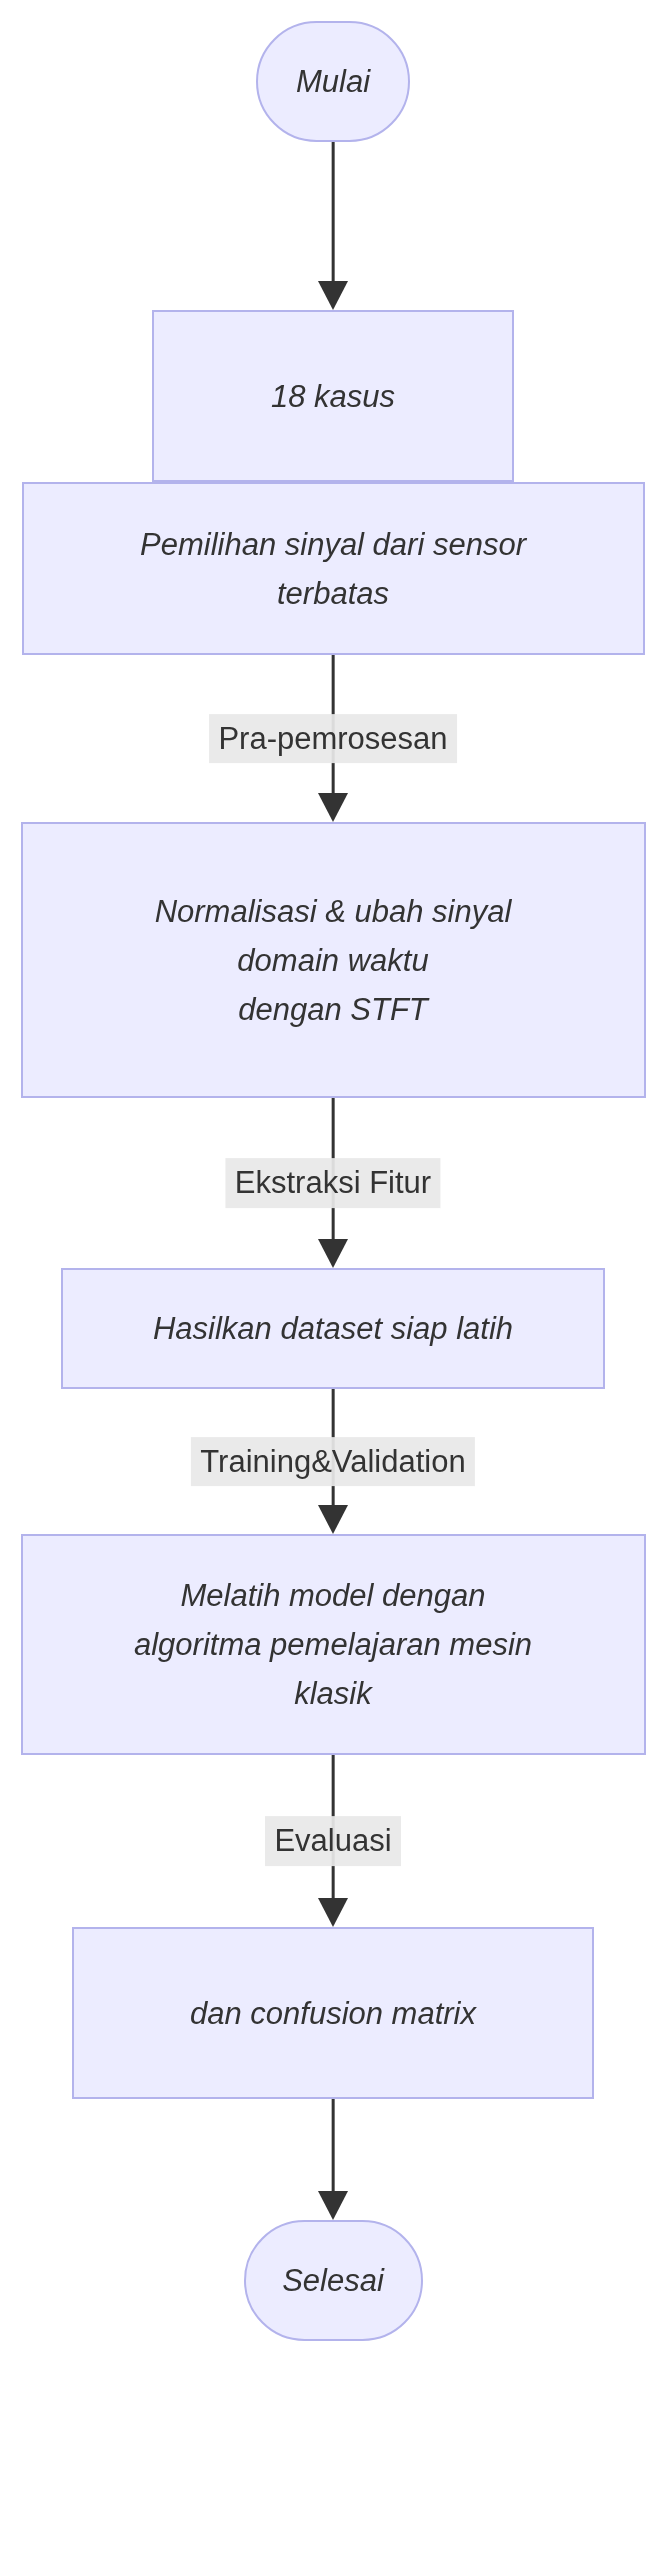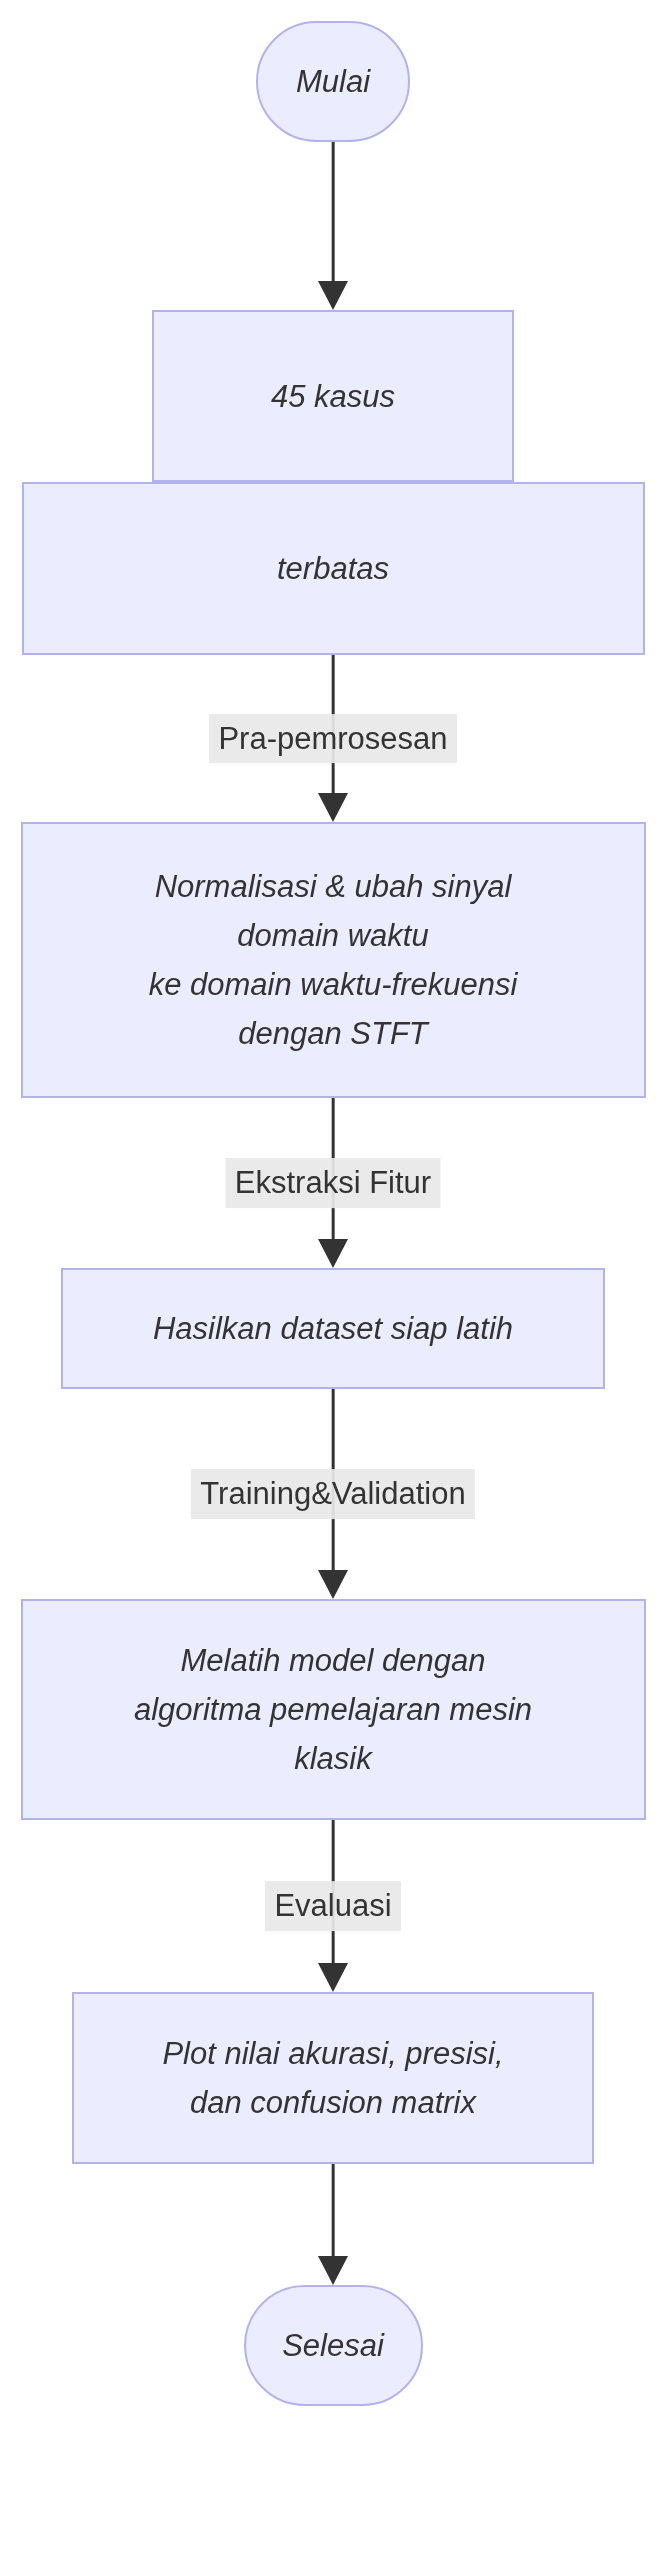--- a/index.html
+++ b/index.html
@@ -85,57 +85,57 @@
     font-size: 31px;
     line-height: 35px;
     padding: 7.4px 9.4px;
     white-space: nowrap;
     color: #333333;
   }
   .c1 { height: 168px; }
   .c2 { height: 169px; }
   .c3 { height: 167px; padding-left: 41px; }
   .c4 { height: 170px; padding-left: 24px; }
-  .c5 { height: 210px; }
+  .c5 { height: 145px; }
   .c6 { height: 172px; }
   .c7 { height: 121px; }
 </style>
 </head>
 <body>
 
 <div class="flow">
 
   <div class="node stadium n-start">
     <span class="tline">Mulai</span>
   </div>
 
   <div class="connector c1">
     <div class="line"></div>
     <div class="arrow"></div>
   </div>
 
   <div class="node n-download">
-    <span class="tline">45 kasus</span>
+    <span class="tline">18 kasus</span>
   </div>
 
 
   <div class="node n-sensor">
+    <span class="tline">Pemilihan sinyal dari sensor</span>
     <span class="tline">terbatas</span>
   </div>
 
   <div class="connector c3">
     <div class="line"></div>
     <div class="elabel">Pra-pemrosesan</div>
     <div class="arrow"></div>
   </div>
 
   <div class="node n-preprocess">
     <span class="tline">Normalisasi &amp; ubah sinyal</span>
     <span class="tline">domain waktu</span>
-    <span class="tline">ke domain waktu-frekuensi</span>
     <span class="tline">dengan STFT</span>
   </div>
 
   <div class="connector c4">
     <div class="line"></div>
     <div class="elabel">Ekstraksi Fitur</div>
     <div class="arrow"></div>
   </div>
 
   <div class="node n-feature">
@@ -154,21 +154,20 @@
     <span class="tline">klasik</span>
   </div>
 
   <div class="connector c6">
     <div class="line"></div>
     <div class="elabel">Evaluasi</div>
     <div class="arrow"></div>
   </div>
 
   <div class="node n-evaluate">
-    <span class="tline">Plot nilai akurasi, presisi,</span>
     <span class="tline">dan confusion matrix</span>
   </div>
 
   <div class="connector c7">
     <div class="line"></div>
     <div class="arrow"></div>
   </div>
 
   <div class="node stadium n-end">
     <span class="tline">Selesai</span>

